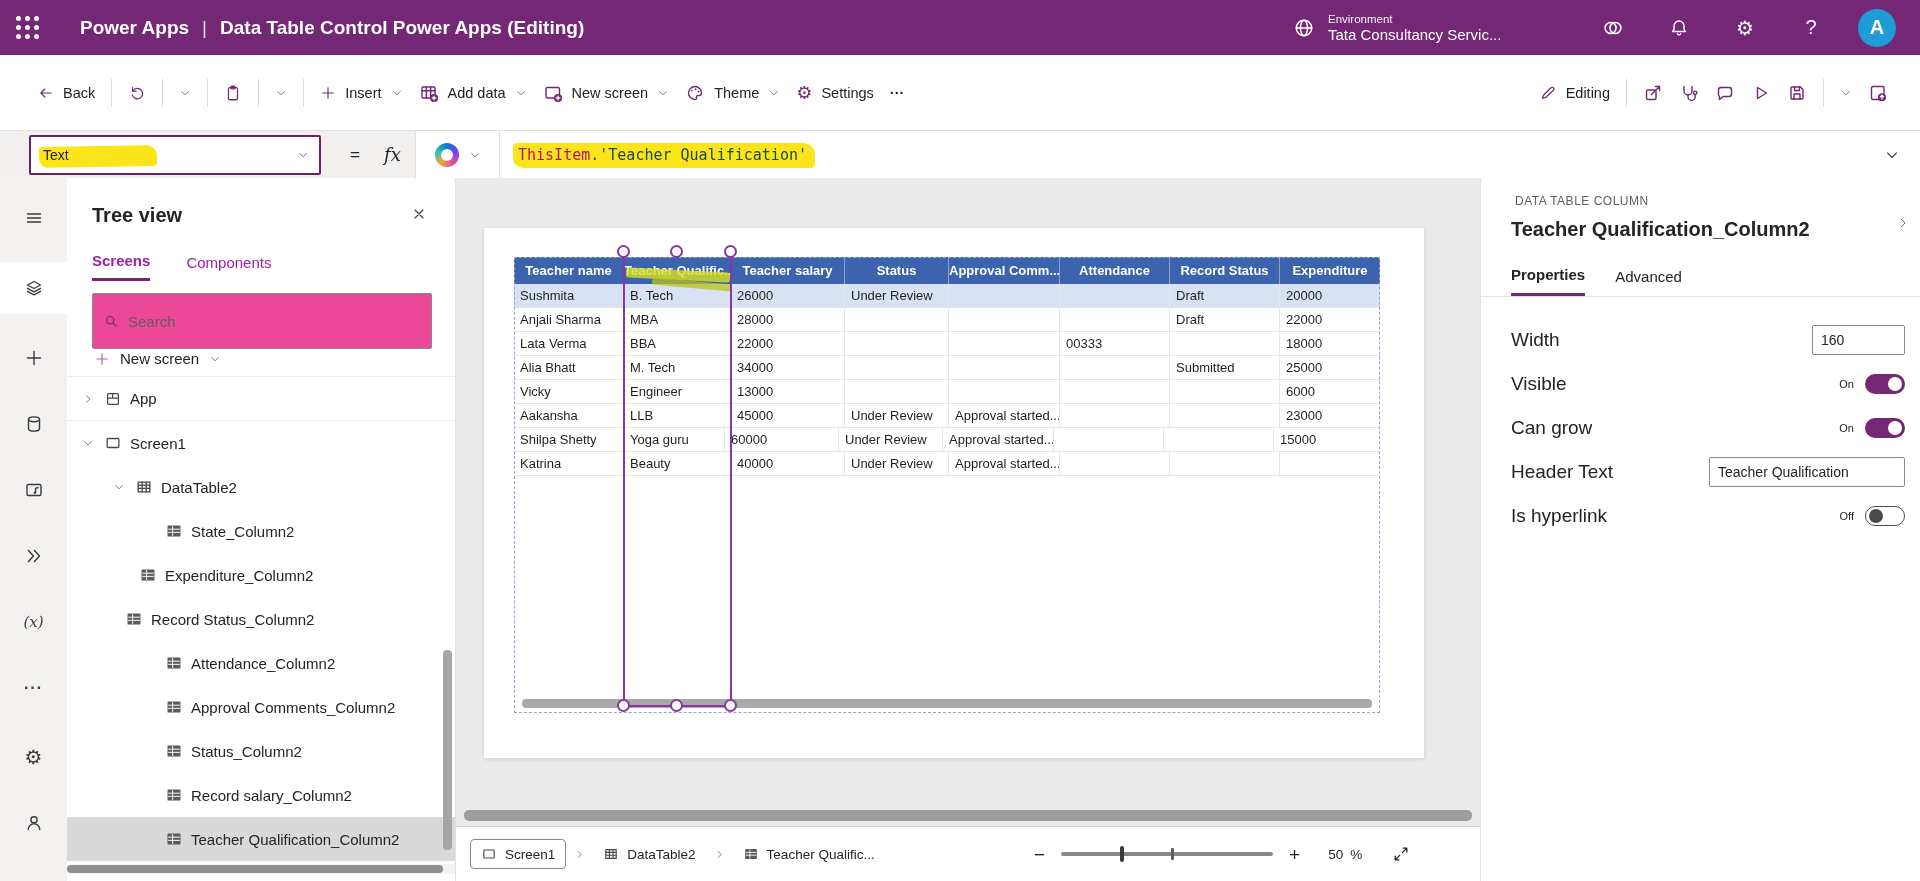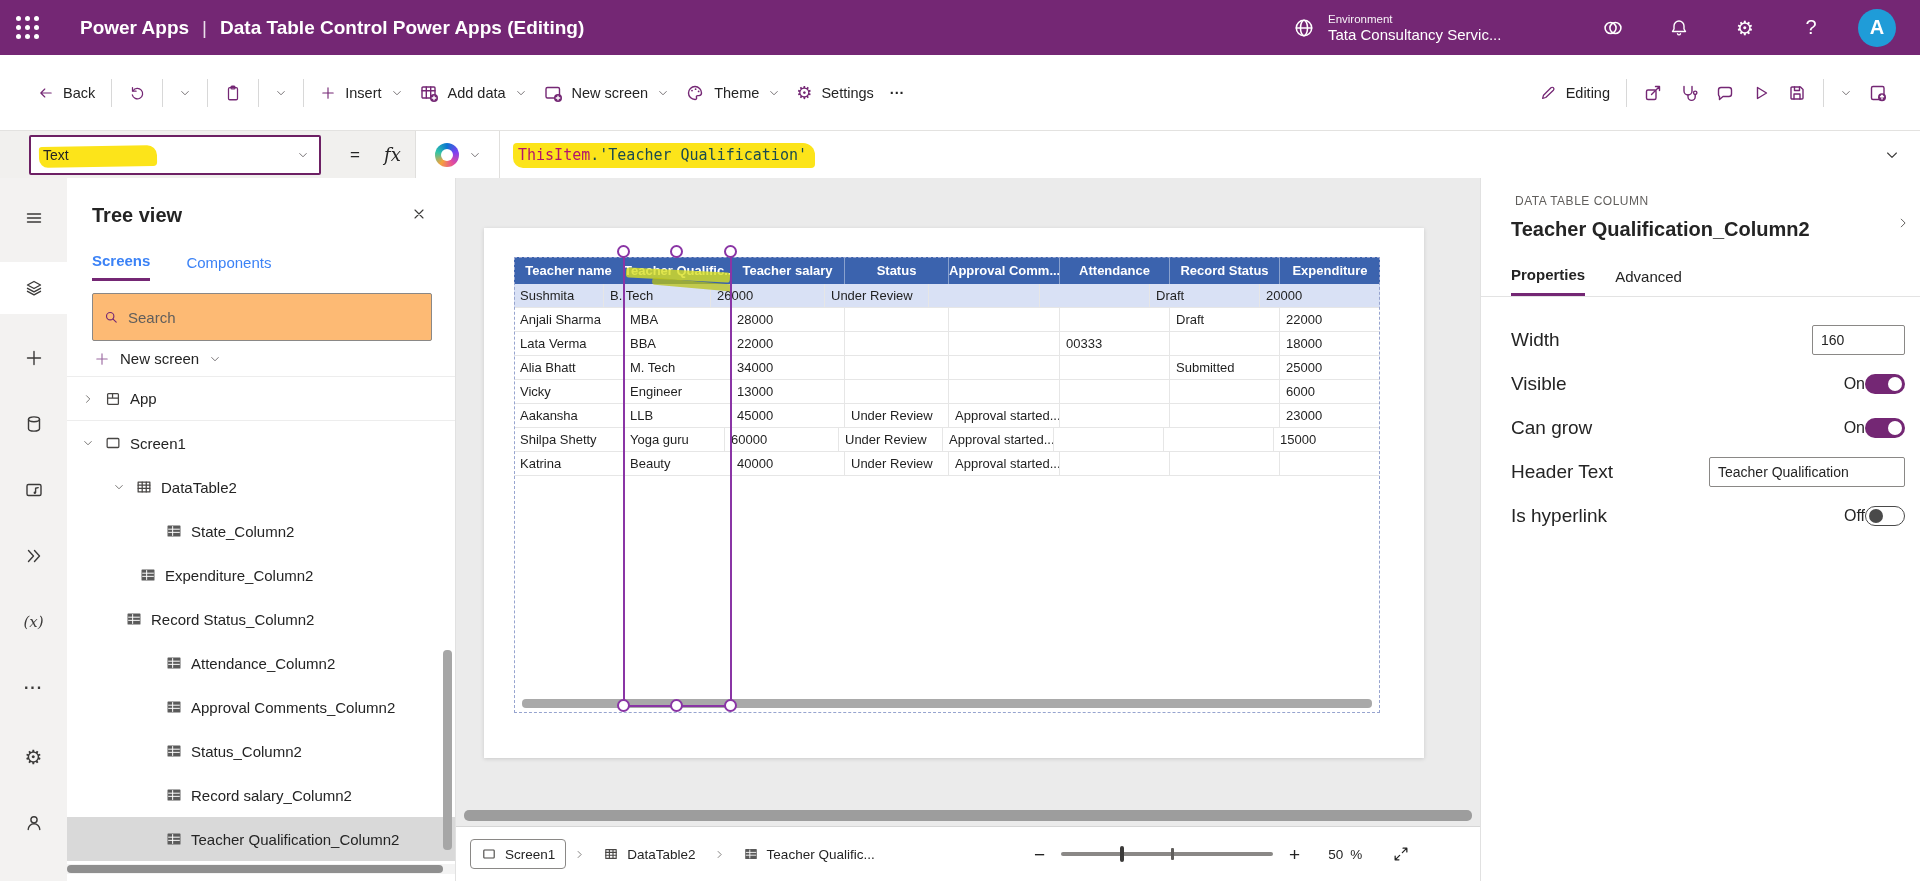--- a/index.html
+++ b/index.html
@@ -58,23 +58,23 @@
   .rail-btn.sel { background:#fff; height:52px; }
   .rail-spacer { flex:1; }
   .rail-txt { font-size:15px; font-style:italic; font-family:"DejaVu Serif", serif; }
   .rail-more { font-size:16px; font-weight:bold; letter-spacing:1px; }
 
   
   #tree-panel { position:absolute; left:67px; top:178px; width:389px; height:703px; background:#fff; border-right:1px solid #e1e1e1; }
   .tp-title { position:absolute; left:25px; top:26px; font-size:20px; font-weight:bold; color:#242424; }
   .tp-close { position:absolute; left:344px; top:28px; color:#3b3a39; }
   .tp-tabs { position:absolute; left:25px; top:74px; display:flex; gap:36px; }
-  .tp-tab { font-size:15px; color:#3b82f6; padding-bottom:9px; }
+  .tp-tab { font-size:15px; color:#a21caf; padding-bottom:9px; }
   .tp-tab.active { font-weight:bold; border-bottom:3px solid #742774; }
-  .tp-search { position:absolute; left:25px; top:115px; width:340px; height:48px; border:1px solid #8a8886; border-radius:2px; display:flex; align-items:center; padding:0 10px; gap:9px; background:#fdba74; }
+  .tp-search { position:absolute; left:25px; top:115px; width:340px; height:56px; border:1px solid #8a8886; border-radius:2px; display:flex; align-items:center; padding:0 10px; gap:9px; background:#ec4899; }
   .tp-search input { border:none; outline:none; font-size:15px; color:#242424; width:100%; font-family:inherit; background:transparent; }
   .tp-search input::placeholder { color:#605e5c; }
   .tp-new { position:absolute; left:27px; top:172px; display:flex; align-items:center; gap:10px; font-size:15px; color:#242424; }
   .tp-new .plus { color:#9a68a0; }
   #tree-items { position:absolute; left:0; top:198px; width:100%; border-top:1px solid #ededed; }
   .ti { height:44px; display:flex; align-items:center; gap:8px; font-size:15px; color:#242424; cursor:pointer; }
   .ti.app-row { border-bottom:1px solid #ededed; }
   .ti.sel { background:#d9d9d9; }
   .ti .chev { color:#605e5c; width:16px; }
   .ti .ticon { color:#484644; }
@@ -130,21 +130,21 @@
   .rp-tabs { position:absolute; left:0; top:88px; width:100%; padding-left:30px; display:flex; gap:30px; border-bottom:1px solid #e3e3e3; }
   .rp-tab { font-size:15px; color:#242424; padding-bottom:10px; }
   .rp-tab.active { font-weight:bold; border-bottom:3px solid #742774; }
   #prop-rows { position:absolute; left:0; top:130px; width:100%; }
   .prow { display:flex; align-items:center; height:44px; padding:0 15px 0 30px; }
   .prow:first-child { margin-top:10px; }
   .plabel { flex:1; font-size:19px; color:#242424; }
   .pinput { border:1px solid #8a8886; border-radius:2px; height:30px; font-size:14px; color:#242424; padding:0 8px; font-family:inherit; background:#fff; }
   .pw-s { width:93px; }
   .pw-l { width:196px; }
-  .tstate { font-size:16px; color:#242424; }
+  .tstate { font-size:11px; color:#242424; margin-right:11px; }
   .toggle { width:40px; height:20px; border-radius:10px; position:relative; cursor:pointer; }
   .toggle.on { background:#742774; }
   .toggle.on .knob { position:absolute; right:3px; top:3px; width:14px; height:14px; border-radius:50%; background:#fff; }
   .toggle.off { background:#fff; border:1px solid #4a4a4a; }
   .toggle.off .knob { position:absolute; left:3px; top:2px; width:14px; height:14px; border-radius:50%; background:#4a4a4a; }
 </style>
 </head>
 <body>
 
 <div id="app-header">
@@ -646,21 +646,21 @@
         <div class="hcell selc" style="width:107px">Teacher Qualific...</div>
         <div class="hcell" style="width:114px">Teacher salary</div>
         <div class="hcell" style="width:104px">Status</div>
         <div class="hcell" style="width:111px">Approval Comm...</div>
         <div class="hcell" style="width:110px">Attendance</div>
         <div class="hcell" style="width:110px">Record Status</div>
         <div class="hcell" style="width:100px">Expenditure</div>
       </div>
     <div id="dt-body">
         <div class="trow sel">
-          <div class="tcell" style="width:90px">Sushmita</div>
+          <div class="tcell" style="width:110px">Sushmita</div>
           <div class="tcell" style="width:107px">B. Tech</div>
           <div class="tcell" style="width:114px">26000</div>
           <div class="tcell" style="width:104px">Under Review</div>
           <div class="tcell" style="width:111px"></div>
           <div class="tcell" style="width:110px"></div>
           <div class="tcell" style="width:110px">Draft</div>
           <div class="tcell" style="width:100px">20000</div>
         </div>
         <div class="trow">
           <div class="tcell" style="width:110px">Anjali Sharma</div>

